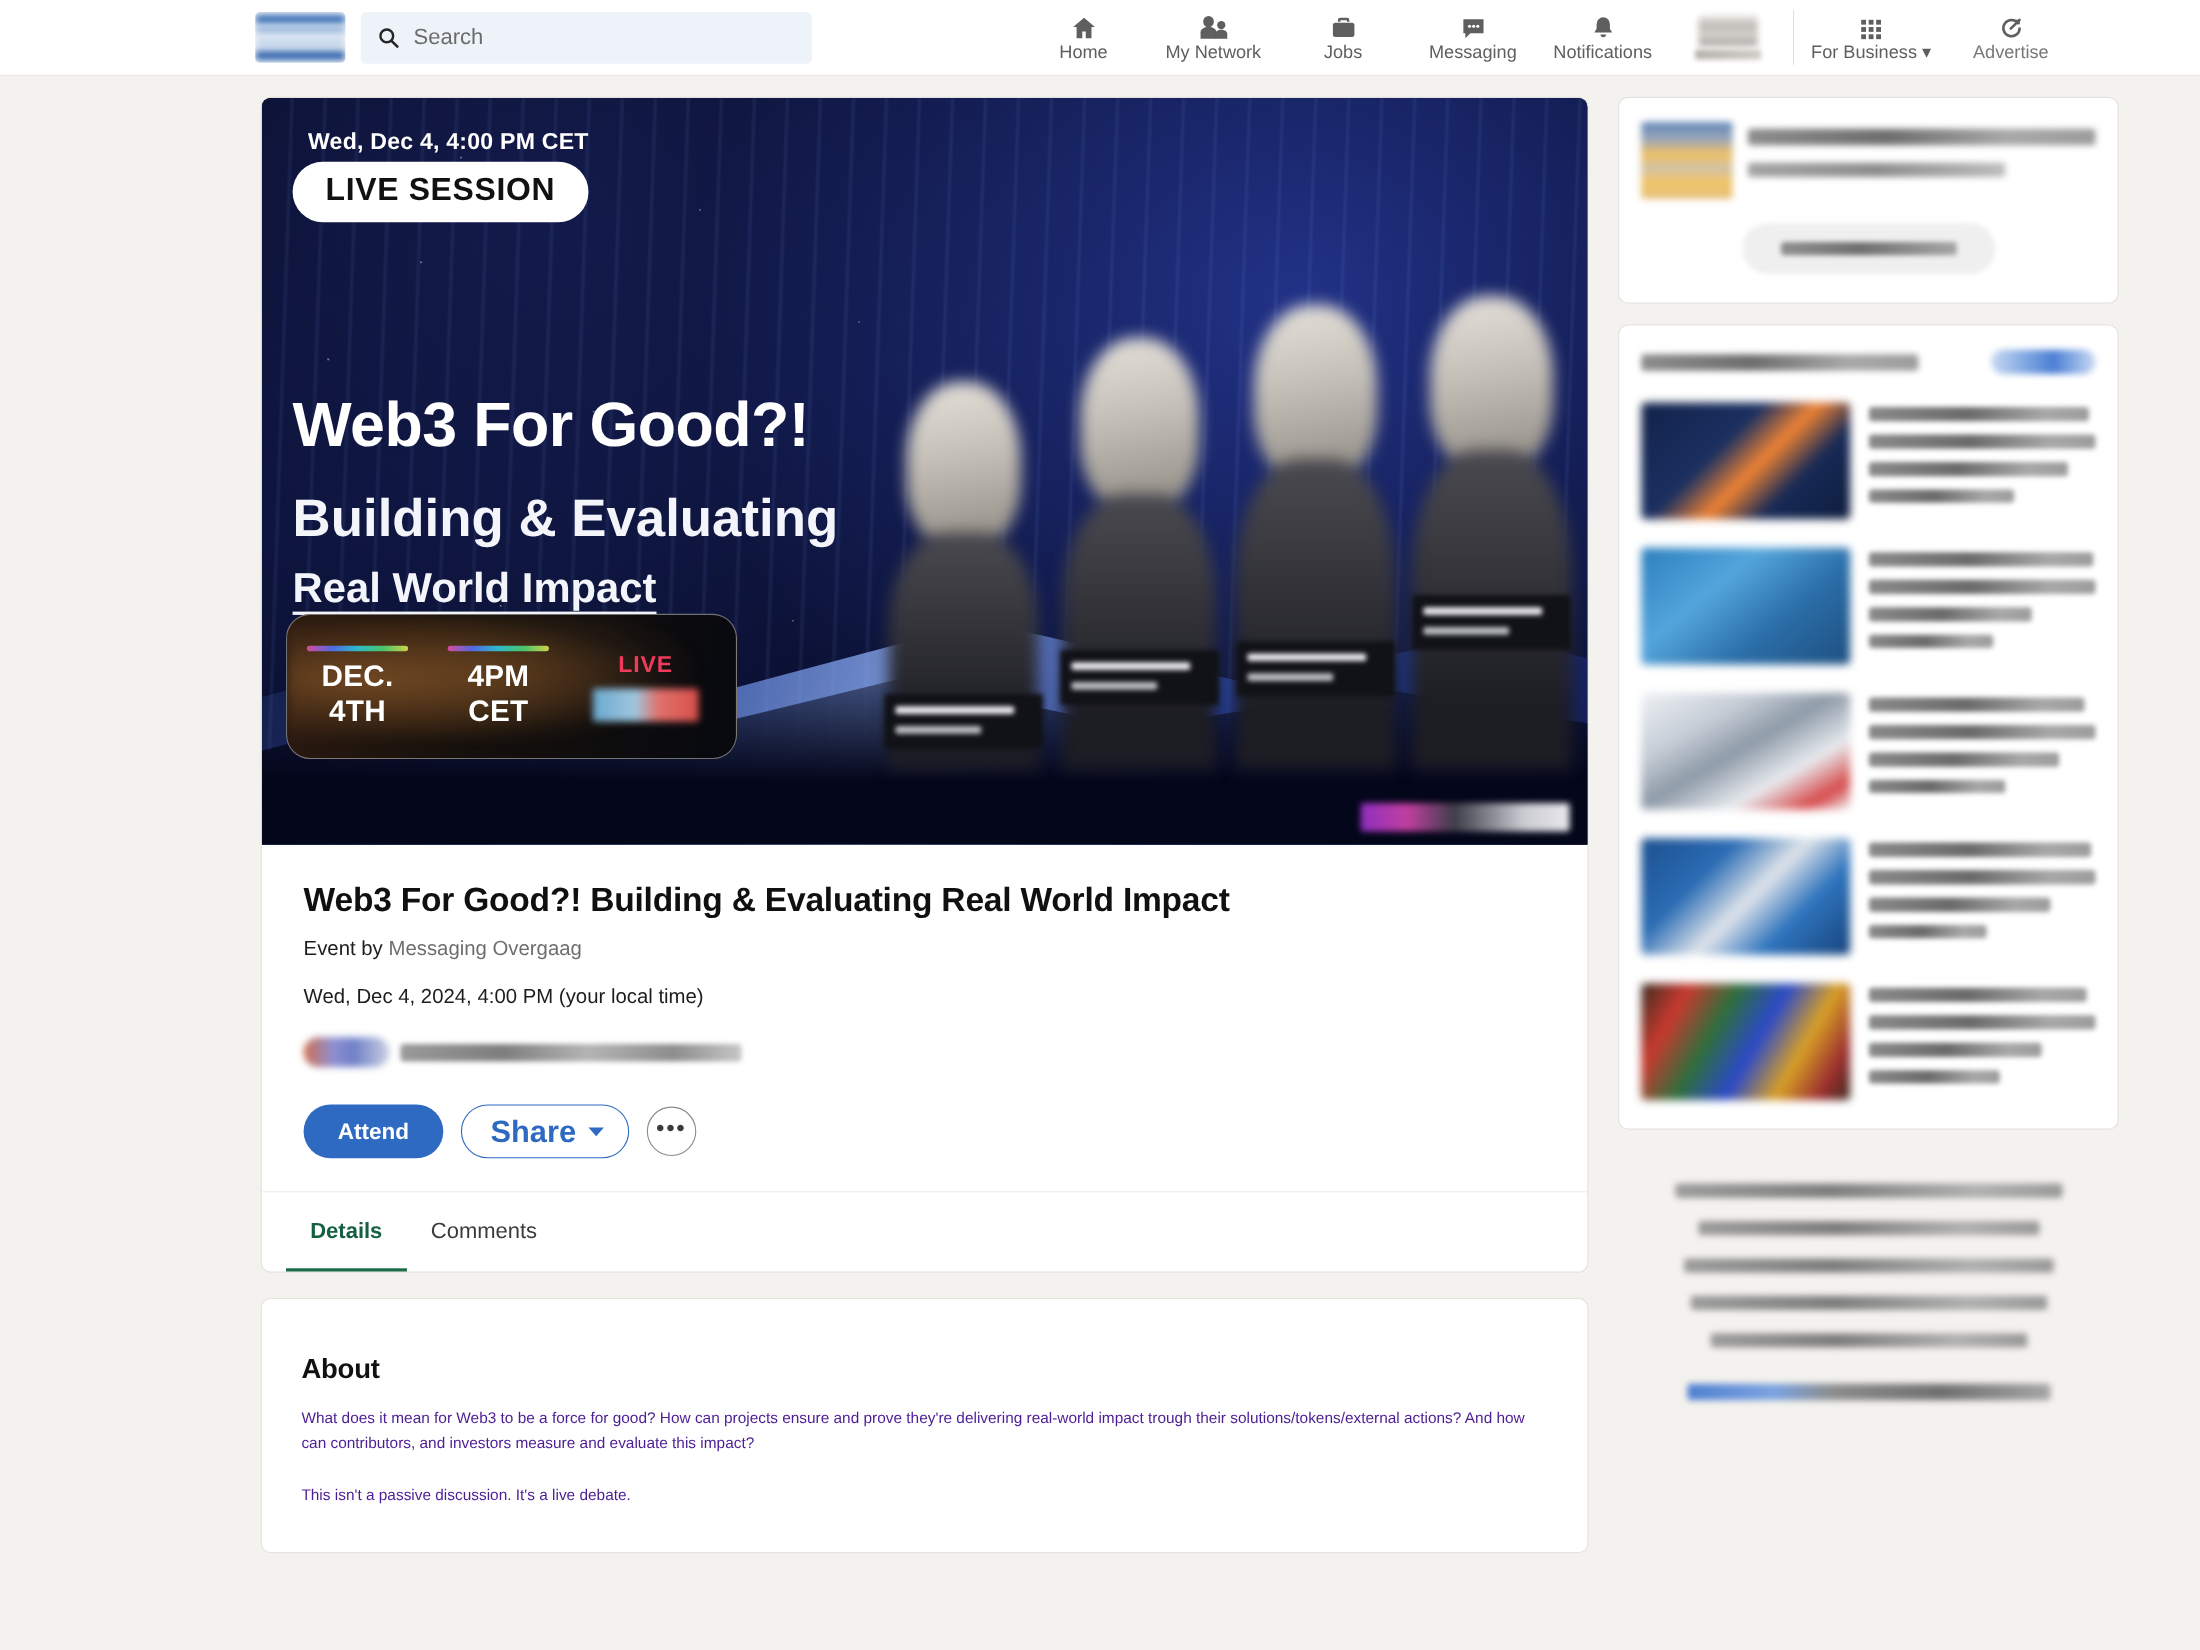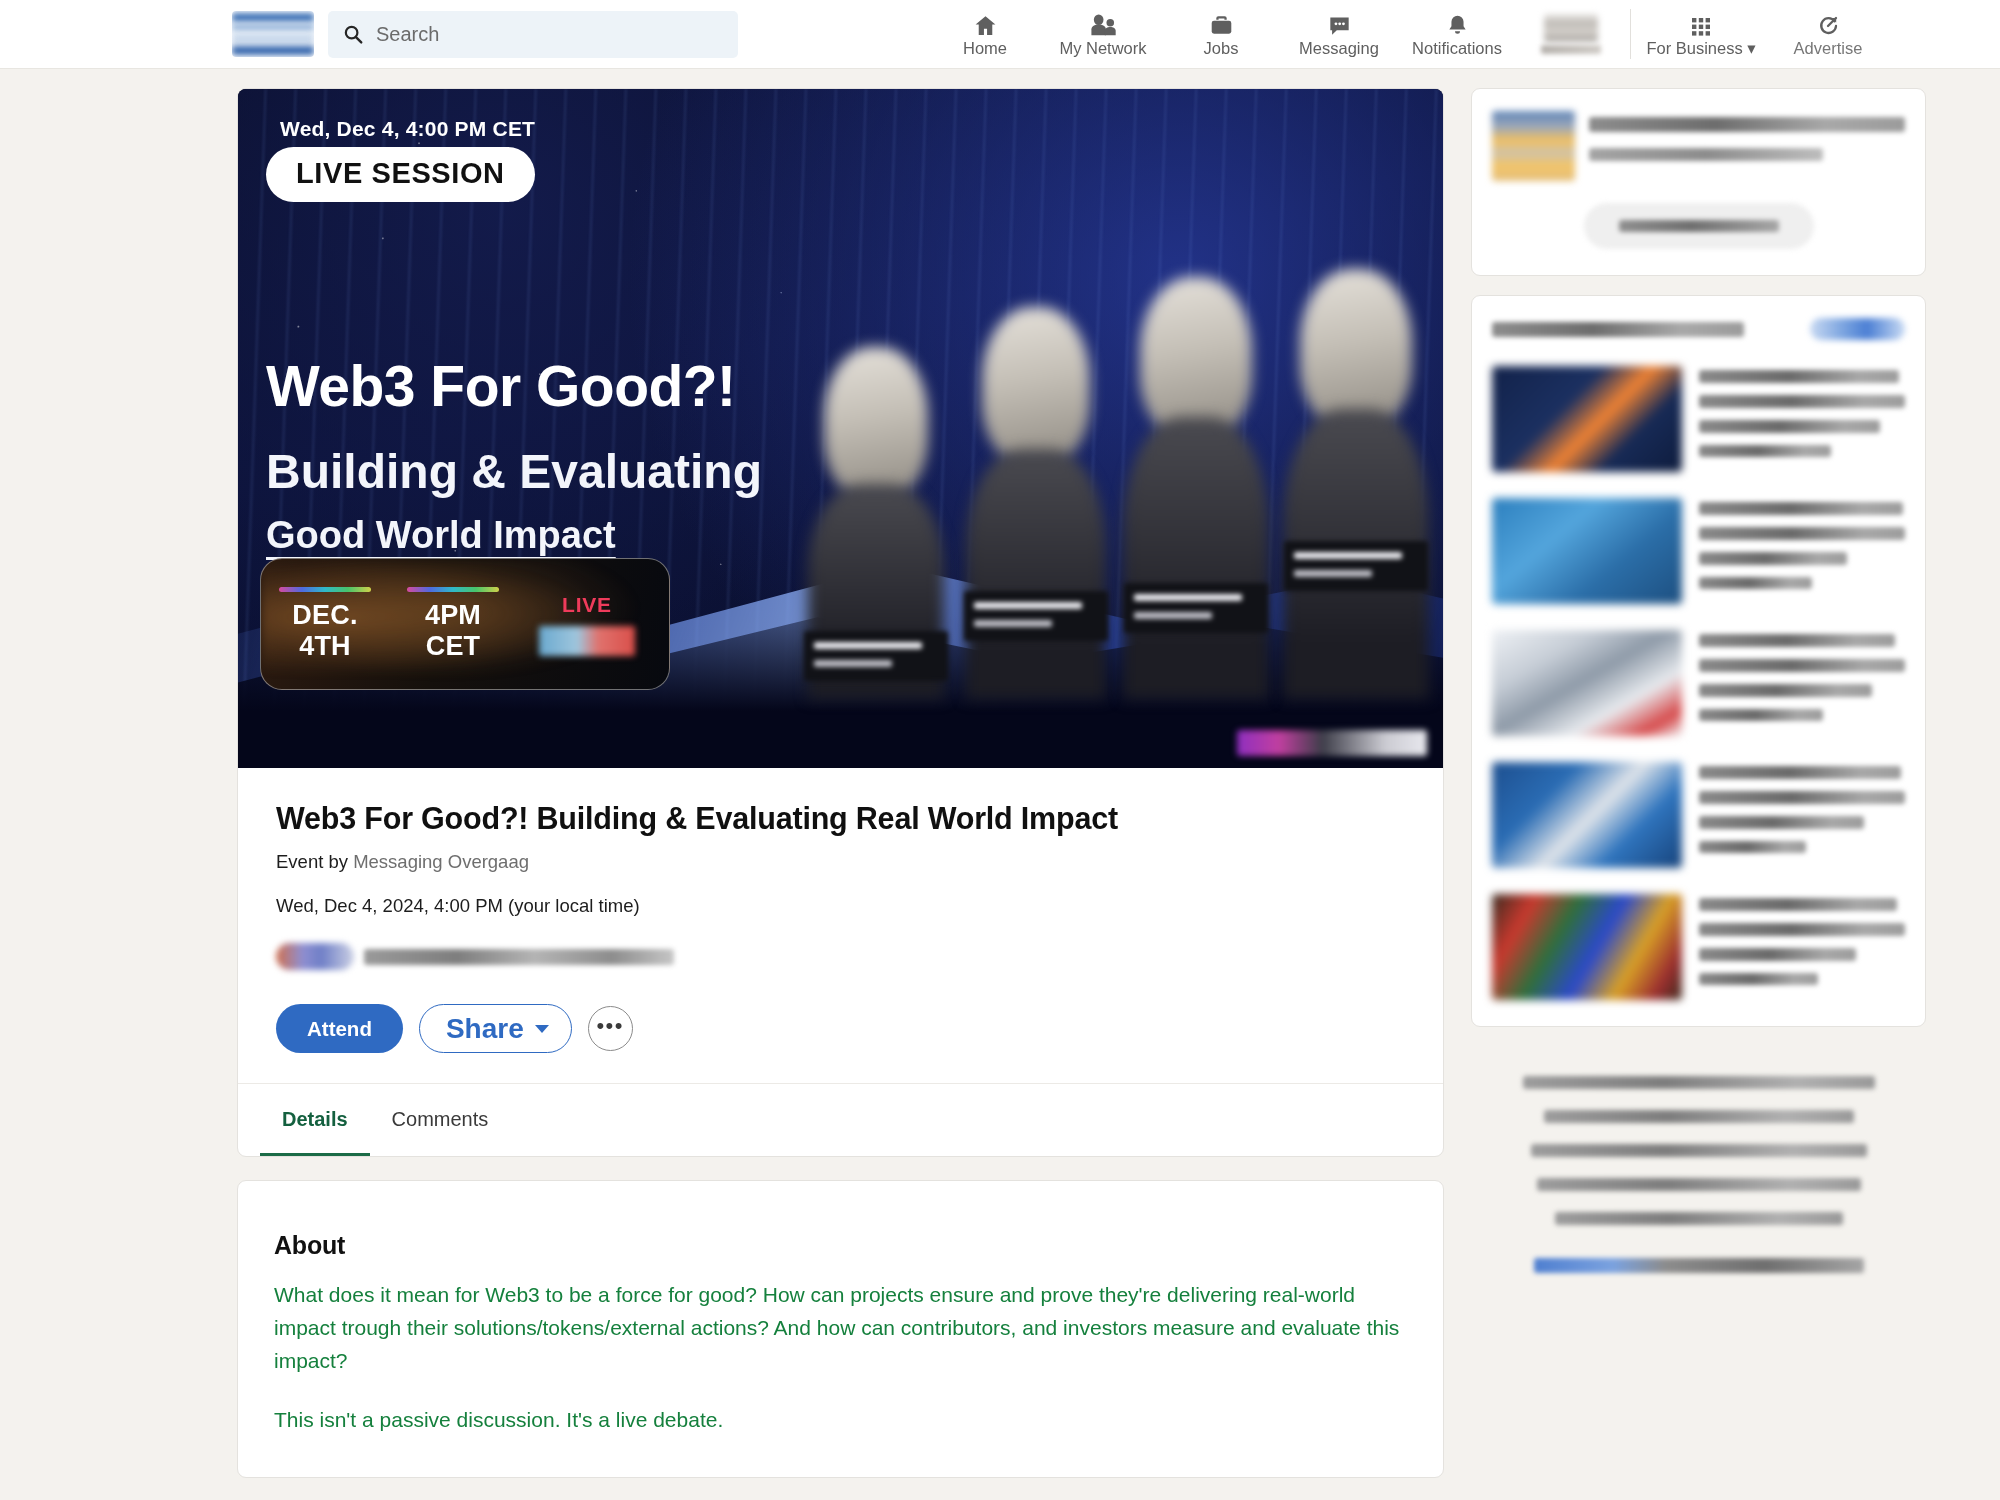--- a/index.html
+++ b/index.html
@@ -288,21 +288,21 @@
     display: flex; align-items: center; padding: 0 22px;
     font-size: 20px; color: #3a3a3a; cursor: pointer;
     border-bottom: 4px solid transparent; position: relative; top: 1px;
   }
   .tab.active { color: #14603f; font-weight: bold; border-bottom-color: #1b6b47; }
 
   
   .about { margin-top: 23px; padding: 50px 36px 40px; }
   .about h2 { font-size: 25px; font-weight: bold; color: #111; letter-spacing: -.2px; }
   .about p {
-    margin-top: 19px; font-size: 21px; line-height: 1.57; color: #15803d;
+    margin-top: 19px; font-size: 14px; line-height: 1.57; color: #4c1d95;
     max-width: 1128px;
   }
   .about p + p { margin-top: 26px; }
 
   
   .rc { margin-bottom: 19px; }
   .rc-pad { padding: 22px 20px 26px; }
   .bl-line { border-radius: 3px; filter: blur(2.7px); }
   .bl-head { height: 15px; background: linear-gradient(90deg,#8d8d8d,#6d6d6d 40%,#a8a8a8 75%,#9b9b9b); }
   .bl-sub  { height: 13px; background: linear-gradient(90deg,#a4a4a4,#8c8c8c 50%,#bdbdbd); }
@@ -502,21 +502,21 @@
               <i class="l1"></i>
               <i class="l2"></i>
             </span>
         </div>
       </div>
 
       <div class="b-date">Wed, Dec 4, 4:00 PM CET</div>
       <div class="b-live">LIVE SESSION</div>
       <div class="b-h1">Web3 For Good?!</div>
       <div class="b-h2">Building &amp; Evaluating</div>
-      <div class="b-h3">Good World Impact</div>
+      <div class="b-h3">Real World Impact</div>
 
       <div class="b-pill">
         <div class="terrain"></div>
         <div class="col">
           <span class="rainbow"></span>
           <span class="big">
             <span>DEC.</span><br>
             <span>4TH</span>
           </span>
         </div>

